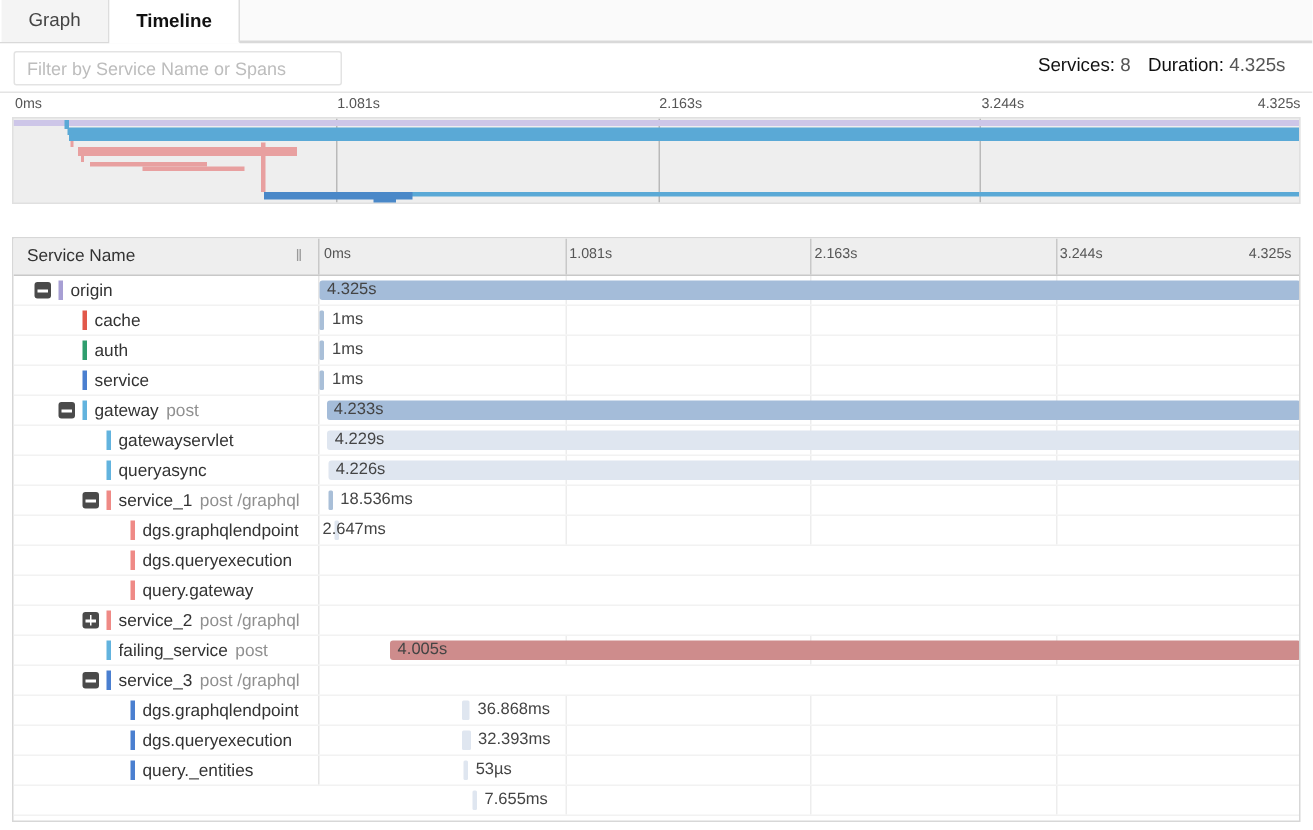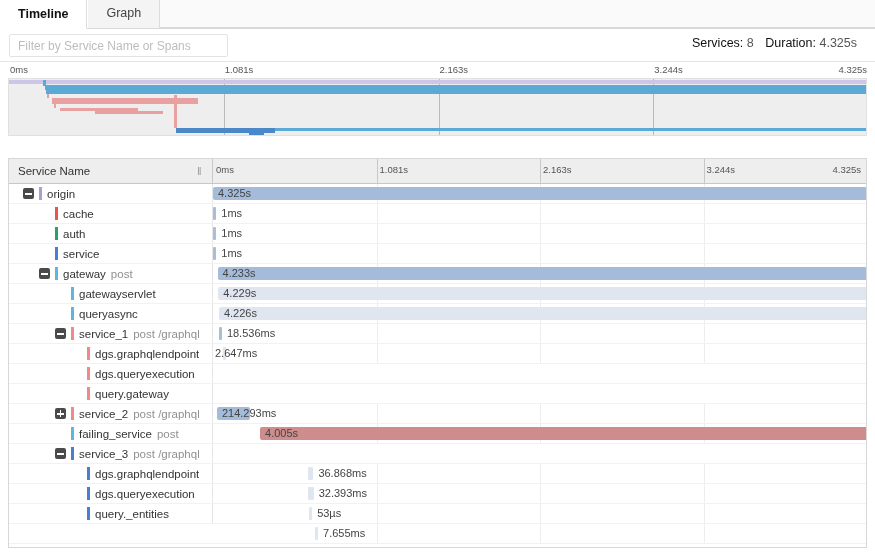--- a/index.html
+++ b/index.html
@@ -182,25 +182,25 @@
     font-size:11px; color:#444;
     line-height:17px; white-space:nowrap;
   }
 </style>
 </head>
 <body>
 
 <div id="app">
 
   <div class="tabbar">
+    <div class="tab first">
+      <span>Graph</span>
+    </div>
     <div class="tab active">
       <span>Timeline</span>
-    </div>
-    <div class="tab first">
-      <span>Graph</span>
     </div>
     <div class="tab-filler"></div>
   </div>
 
   <div class="filterrow">
     <input class="filter-input" type="text" placeholder="Filter by Service Name or Spans" style="">
     <div class="meta">
       <span class="k">Services:</span>
       <span class="v">8</span>
       <span class="k">Duration:</span>
@@ -397,27 +397,20 @@
             <span class="svcname">query.gateway</span>
           </div>
         </div>
         <div class="row">
           <div class="cell-name" style="padding-left: 46px;">
             <span class="toggle plus"></span>
             <span class="colorbar" style="background: rgb(239, 138, 134);"></span>
             <span class="svcname">service_2</span>
             <span class="opname">post /graphql</span>
           </div>
-          <div class="cell-time">
-            <div class="tgrid" style="left: 163.5px;"></div>
-            <div class="tgrid" style="left: 327px;"></div>
-            <div class="tgrid" style="left: 490.5px;"></div>
-            <div class="bar" style="left: 3.924px; width: 32.7px; background: rgb(164, 188, 217);"></div>
-            <div class="dur" style="left: 8.924px;">214.293ms</div>
-          </div>
         </div>
         <div class="row">
           <div class="cell-name" style="padding-left: 46px;">
             <span style="width: 16px; flex: 0 0 16px;"></span>
             <span class="colorbar" style="background: rgb(98, 179, 222);"></span>
             <span class="svcname">failing_service</span>
             <span class="opname">post</span>
           </div>
           <div class="cell-time">
             <div class="tgrid" style="left: 163.5px;"></div>

